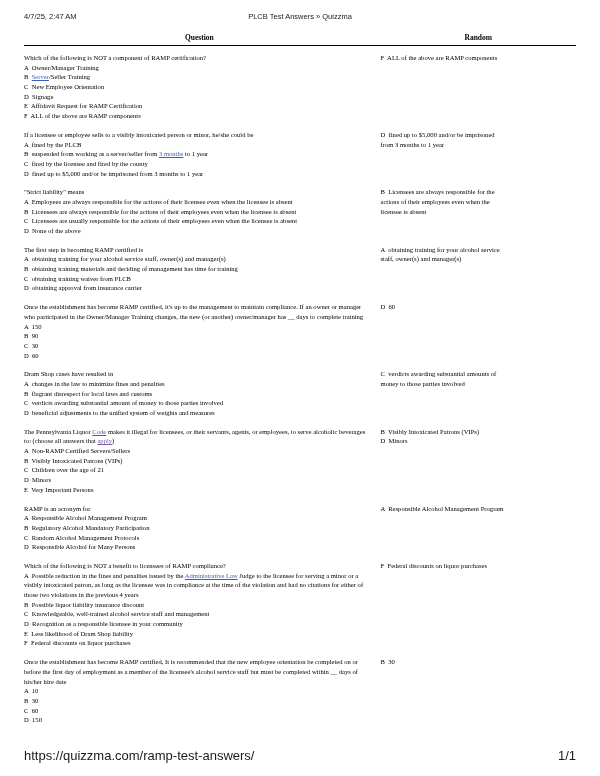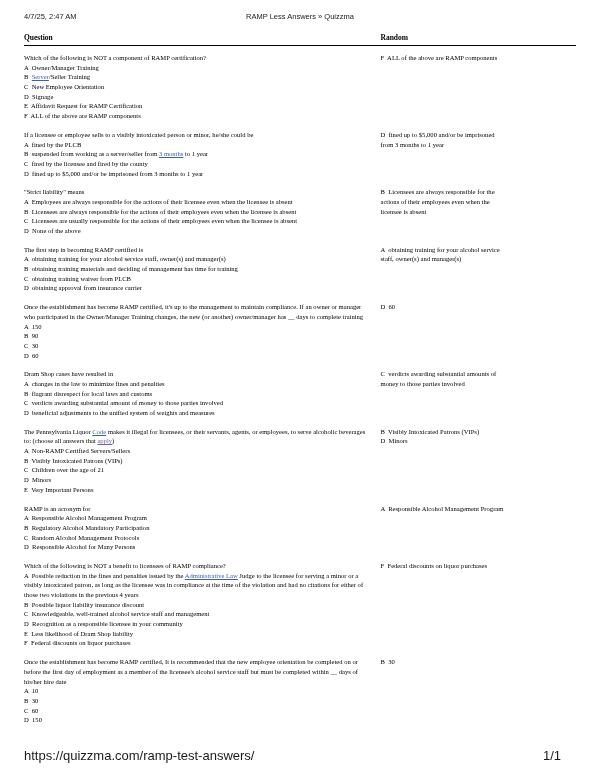--- a/index.html
+++ b/index.html
@@ -54,38 +54,38 @@
     color: #1a1a1a;
     font-family: "Liberation Sans", sans-serif;
   }
   .page-footer .left {
     position: absolute;
     left: 0;
     top: 0;
   }
   .page-footer .right {
     position: absolute;
-    right: 15px;
+    right: 0;
     top: 0;
   }
   .table-wrap {
     position: absolute;
     top: 33px;
     left: 24px;
     right: 24px;
   }
   table.qa {
     width: 100%;
     border-collapse: collapse;
     table-layout: fixed;
   }
   table.qa col.c-q { width: 63.5%; }
   table.qa col.c-a { width: 36.5%; }
   table.qa thead th {
-    text-align: left;
+    text-align: center;
     font-size: 7.5px;
     font-weight: bold;
     font-family: "Liberation Serif", serif;
     padding: 0 0 3px 0;
     border-bottom: 1.1px solid #000;
     vertical-align: bottom;
   }
   table.qa thead th.a-col { padding-left: 6px; }
   table.qa tbody td {
     vertical-align: top;
@@ -119,21 +119,21 @@
     text-decoration: underline;
   }
 </style>
 </head>
 <body>
 
 <div class="page">
 
   <div class="page-header">
     <span class="left">4/7/25, 2:47 AM</span>
-    <span class="center">RAMP Less Answers » Quizzma</span>
+    <span class="center">PLCB Test Answers » Quizzma</span>
   </div>
 
   <div class="table-wrap">
     <table class="qa">
       <colgroup>
           <col class="c-q">
           <col class="c-a">
         </colgroup>
       <thead>
         <tr>

